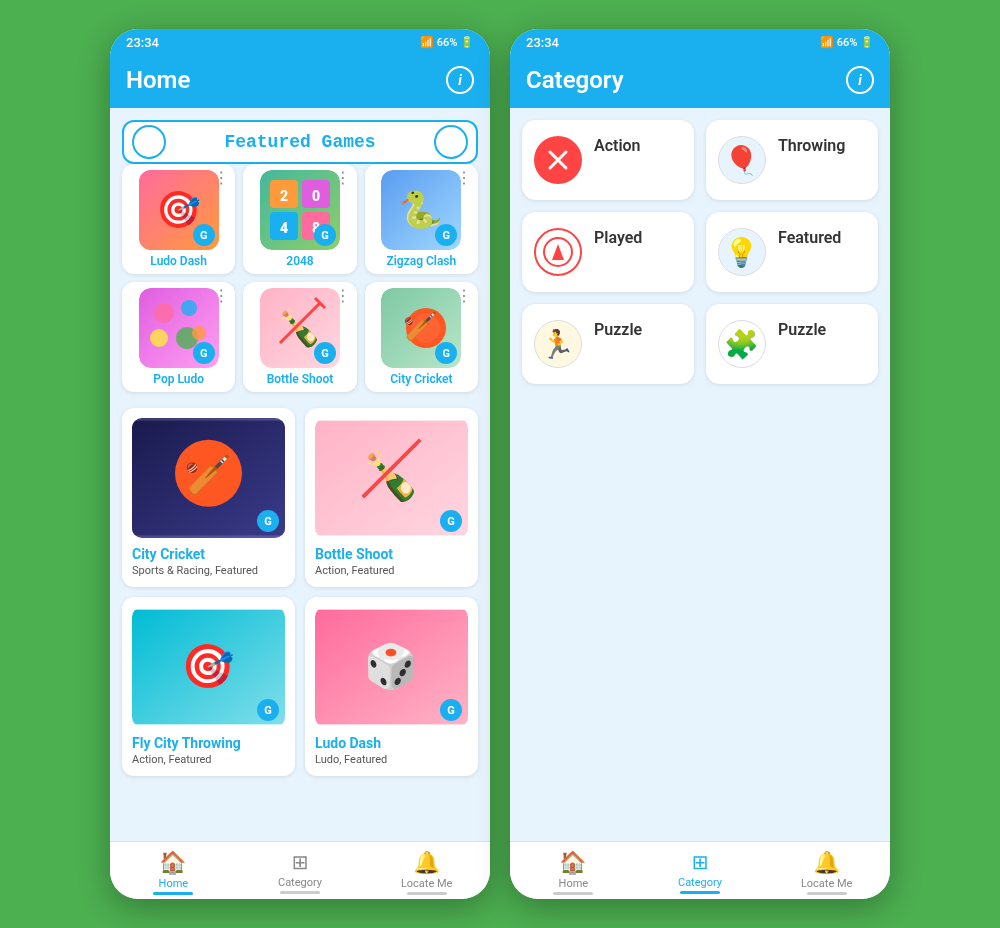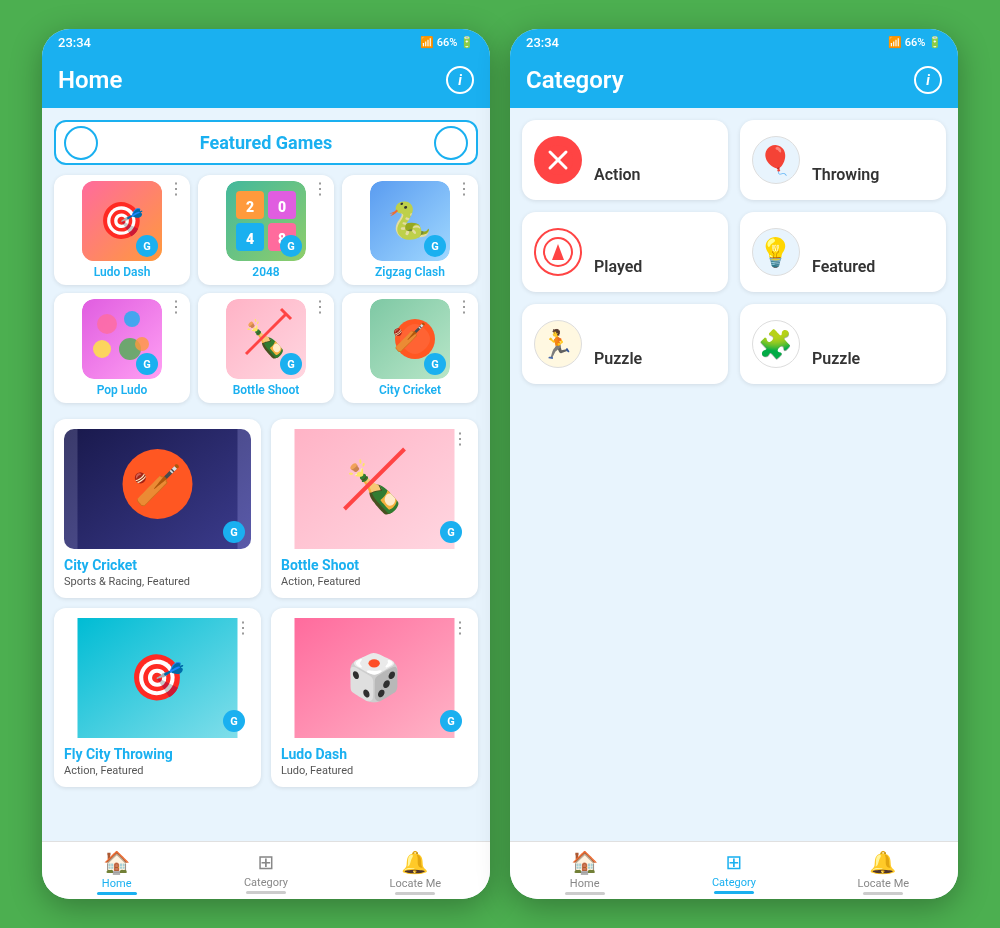--- a/index.html
+++ b/index.html
@@ -11,21 +11,21 @@
       min-height: 100vh;
       font-family: 'Roboto', Arial, sans-serif;
       padding: 20px;
     }
     .screens-container {
       display: flex;
       gap: 20px;
       align-items: flex-start;
     }
     .phone {
-      width: 448px;
+      width: 380px;
       background: #e8f4fd;
       border-radius: 28px;
       overflow: hidden;
       box-shadow: 0 8px 32px rgba(0,0,0,0.3);
       display: flex;
       flex-direction: column;
       height: 870px;
     }
     .status-bar {
       background: #1ab0f0;
@@ -73,23 +73,24 @@
       flex: 1;
       overflow-y: auto;
       padding: 12px;
       background: #e8f4fd;
     }
     .section-header {
       border: 2px solid #1ab0f0;
       border-radius: 12px;
       text-align: center;
       padding: 10px;
-      margin-bottom: 10px;
+      margin-bottom: 0;
       position: relative;
       background: white;
+      font-family: Liberation Mono, monospace;
     }
     .section-header::before,
     .section-header::after {
       content: '';
       position: absolute;
       top: 50%;
       transform: translateY(-50%);
       width: 30px;
       height: 30px;
       border: 2px solid #1ab0f0;
@@ -223,21 +224,21 @@
       display: grid;
       grid-template-columns: 1fr 1fr;
       gap: 12px;
       padding: 12px;
     }
     .category-card {
       background: white;
       border-radius: 14px;
       padding: 16px 12px;
       display: flex;
-      align-items: flex-end;
+      align-items: flex-start;
       gap: 12px;
       box-shadow: 0 1px 4px rgba(0,0,0,0.1);
       cursor: pointer;
     }
     .cat-icon {
       width: 48px;
       height: 48px;
       border-radius: 50%;
       display: flex;
       align-items: center;

